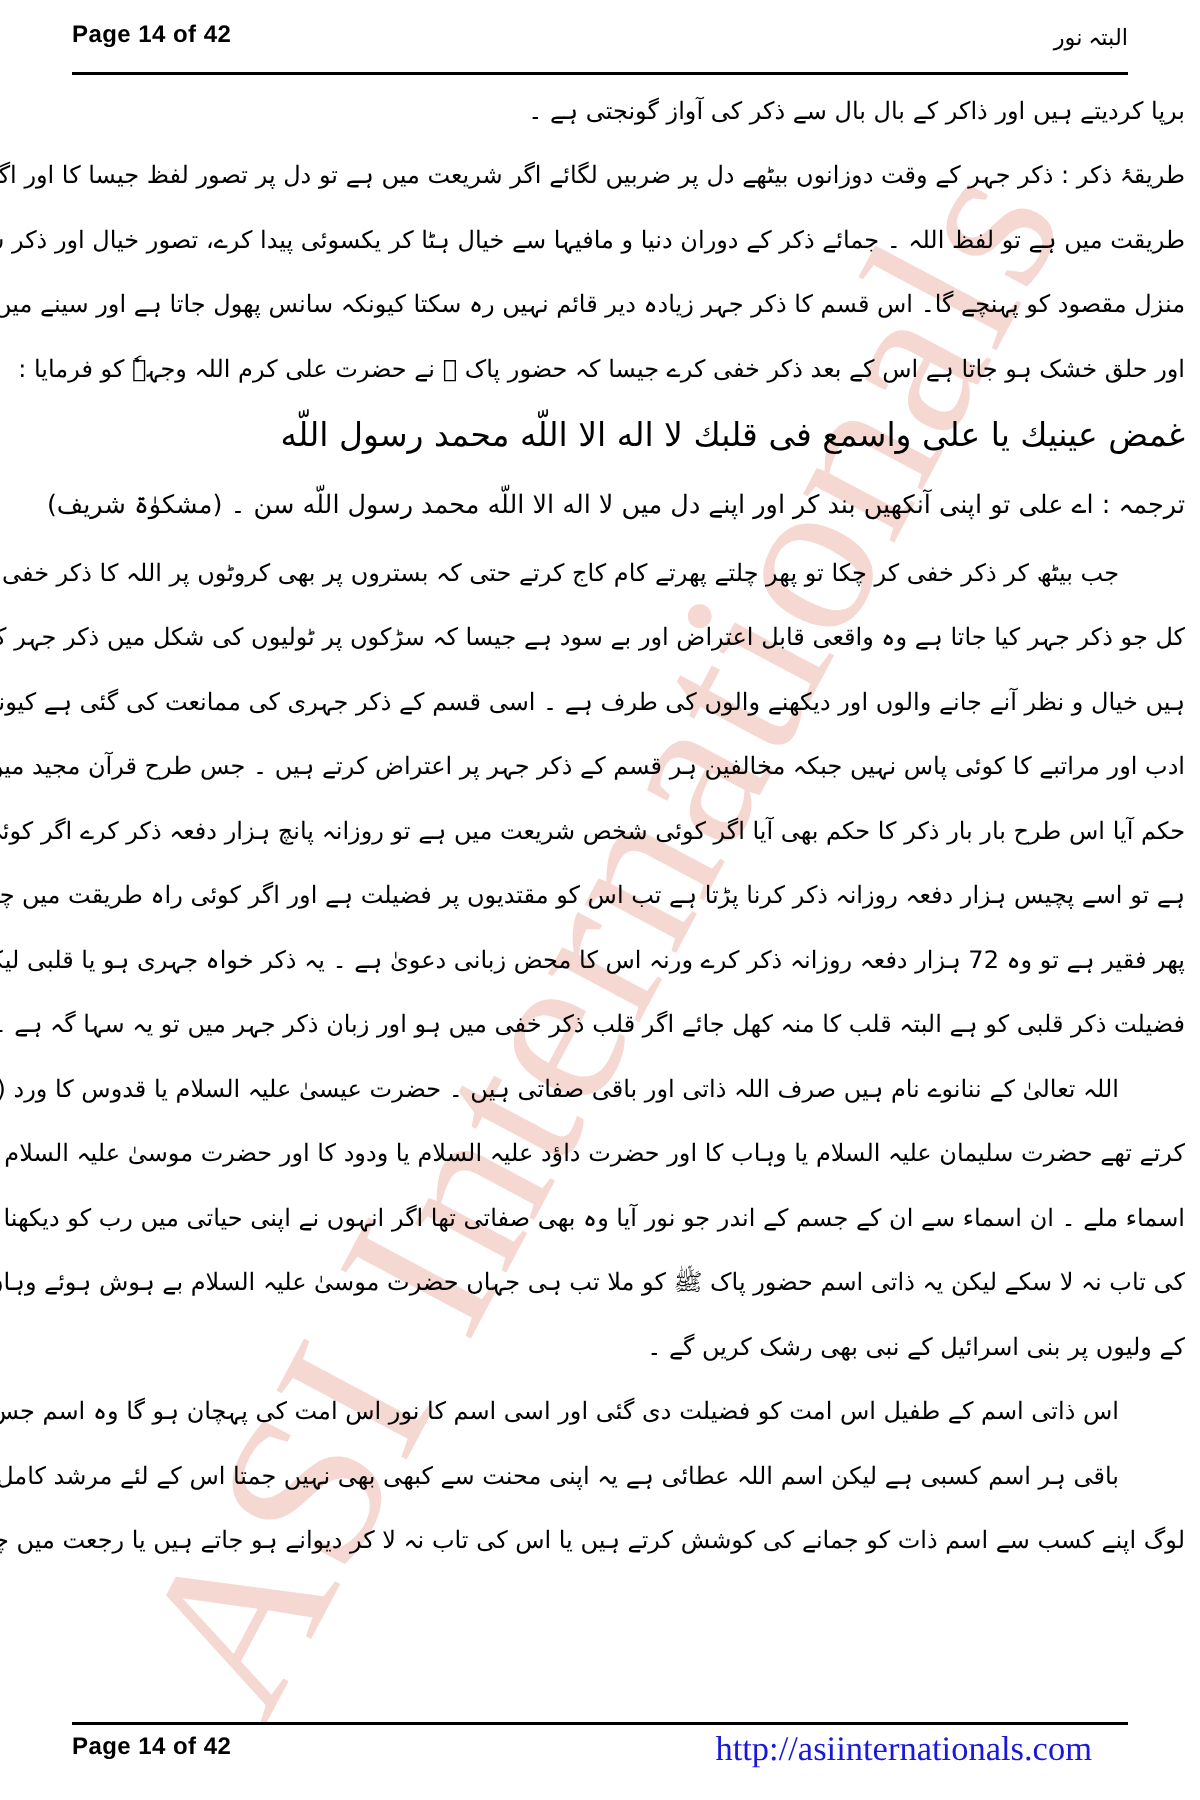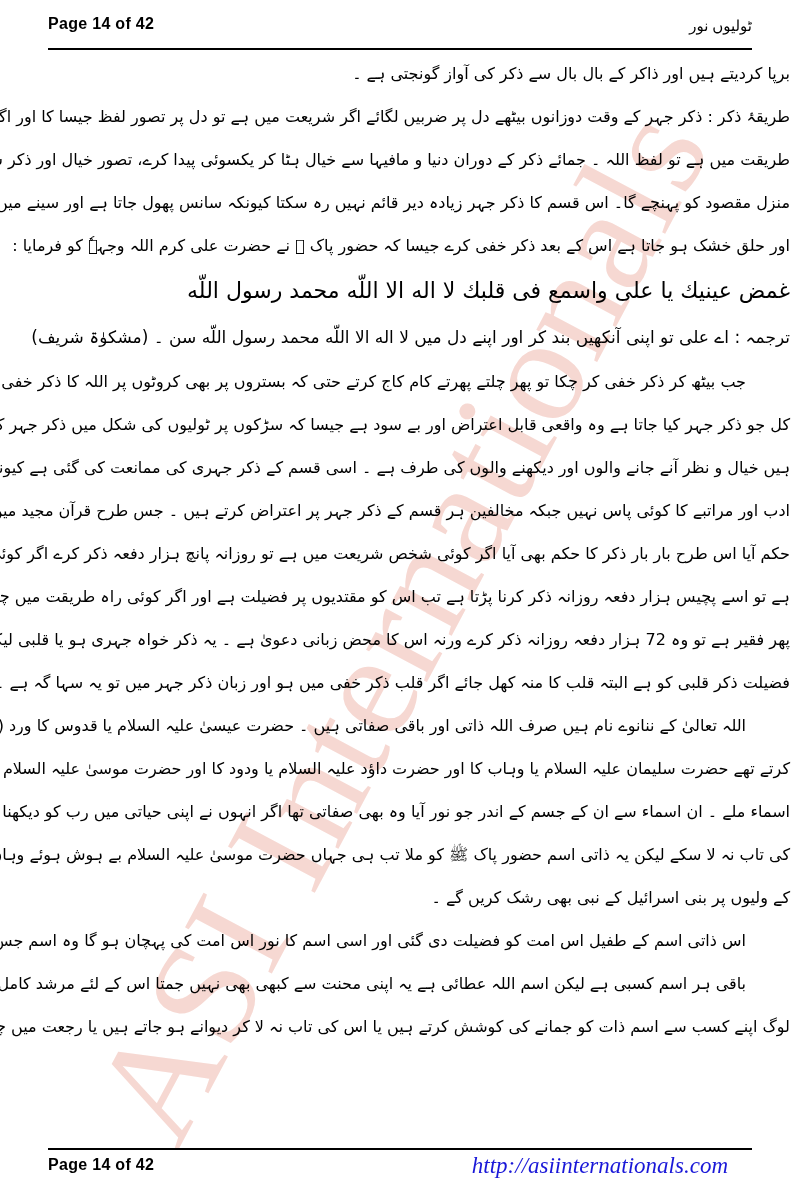--- a/index.html
+++ b/index.html
@@ -92,21 +92,20 @@
   #footer .page-label {
     font-family: "Liberation Sans", sans-serif;
     font-size: 16px;
     font-weight: bold;
     color: #000;
     letter-spacing: 0.3px;
     line-height: 22px;
   }
   #footer .site-url {
     font-family: "Liberation Serif", "DejaVu Serif", serif;
-    font-style: italic;
     font-size: 23px;
     color: #1a18d8;
     line-height: 24px;
     text-decoration: none;
     padding-right: 24px;
   }
 
   
   #body-text {
     position: absolute;
@@ -163,21 +162,21 @@
 <body>
 
 <div id="page">
 
   <div id="watermark">
     <div class="wm-text">ASI Internationals</div>
   </div>
 
   <div id="header">
     <div class="page-label">Page 14 of 42</div>
-    <div class="book-title">ٹولیوں نور</div>
+    <div class="book-title">البتہ نور</div>
   </div>
 
   <div id="body-text">
       <div class="ln urdu right-short">برپا کردیتے ہیں اور ذاکر کے بال بال سے ذکر کی آواز گونجتی ہے ۔</div>
       <div class="ln urdu">طریقۂ ذکر : ذکر جہر کے وقت دوزانوں بیٹھے دل پر ضربیں لگائے اگر شریعت میں ہے  تو دل پر تصور لفظ جیسا کا اور اگر</div>
       <div class="ln urdu">طریقت میں ہے تو لفظ اللہ ۔ جمائے ذکر کے دوران دنیا و مافیہا سے خیال ہٹا کر یکسوئی پیدا کرے، تصور خیال اور ذکر سے جلد</div>
       <div class="ln urdu">منزل مقصود کو پہنچے گا۔ اس قسم کا ذکر جہر زیادہ دیر قائم نہیں رہ سکتا کیونکہ سانس پھول جاتا ہے اور سینے میں گرمی پیدا ہو جاتی ہے</div>
       <div class="ln urdu">اور حلق خشک ہو جاتا ہے اس کے بعد ذکر خفی کرے جیسا کہ حضور پاک ﷺ نے حضرت علی کرم اللہ وجہہٗ کو فرمایا :</div>
       <div class="ln arabic-bold">غمض عينيك يا على واسمع فى قلبك لا اله الا اللّه محمد رسول اللّه</div>
       <div class="ln tr-line">ترجمہ : اے علی تو اپنی آنکھیں بند کر اور اپنے دل میں لا اله الا اللّه محمد رسول اللّه سن ۔ (مشکوٰۃ شریف)</div>

